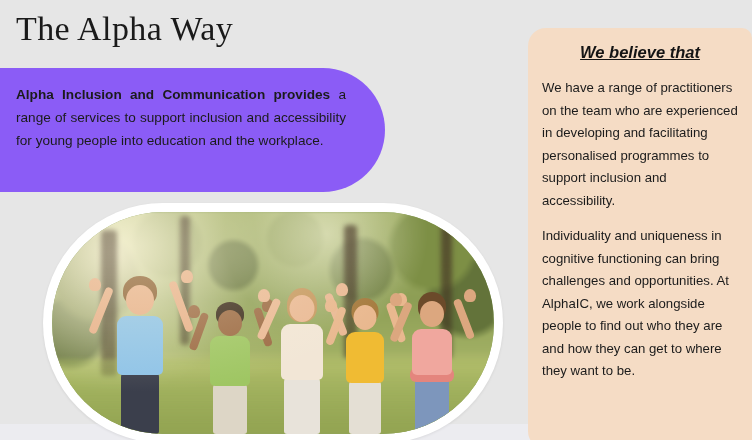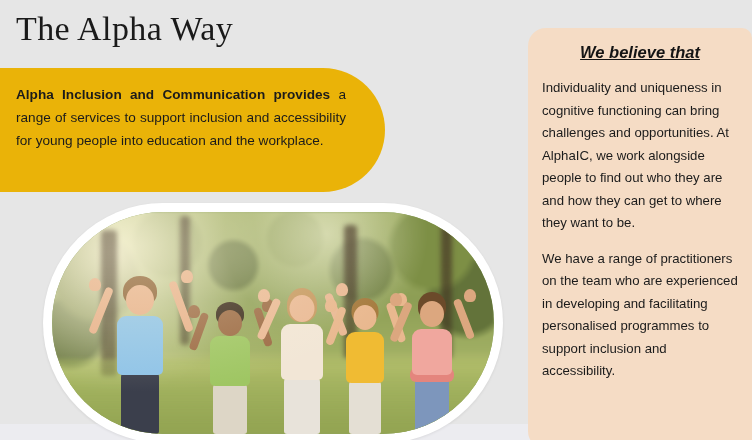--- a/index.html
+++ b/index.html
@@ -42,21 +42,21 @@
     white-space: nowrap;
   }
 
   
   .intro-card {
     position: absolute;
     left: 0;
     top: 68px;
     width: 385px;
     height: 124px;
-    background: #eab308;
+    background: #8b5cf6;
     border-top-right-radius: 72px;
     border-bottom-right-radius: 72px;
     z-index: 4;
   }
 
   .intro-card .intro-text {
     position: absolute;
     left: 16px;
     top: 15px;
     width: 330px;
@@ -335,15 +335,15 @@
       <div class="hair"></div>
       <div class="head"></div>
     </div>
 
     <div class="photo-soften"></div>
   </div>
 </div>
 
 <div class="belief-panel">
   <div class="belief-title">We believe that</div>
+  <div class="belief-para">We have a range of practitioners on the team who are experienced in developing and facilitating personalised programmes to support inclusion and accessibility.</div>
   <div class="belief-para">Individuality and uniqueness in cognitive functioning can bring challenges and opportunities. At AlphaIC, we work alongside people to find out who they are and how they can get to where they want to be.</div>
-  <div class="belief-para">We have a range of practitioners on the team who are experienced in developing and facilitating personalised programmes to support inclusion and accessibility.</div>
 </div>
 
 </body></html>

